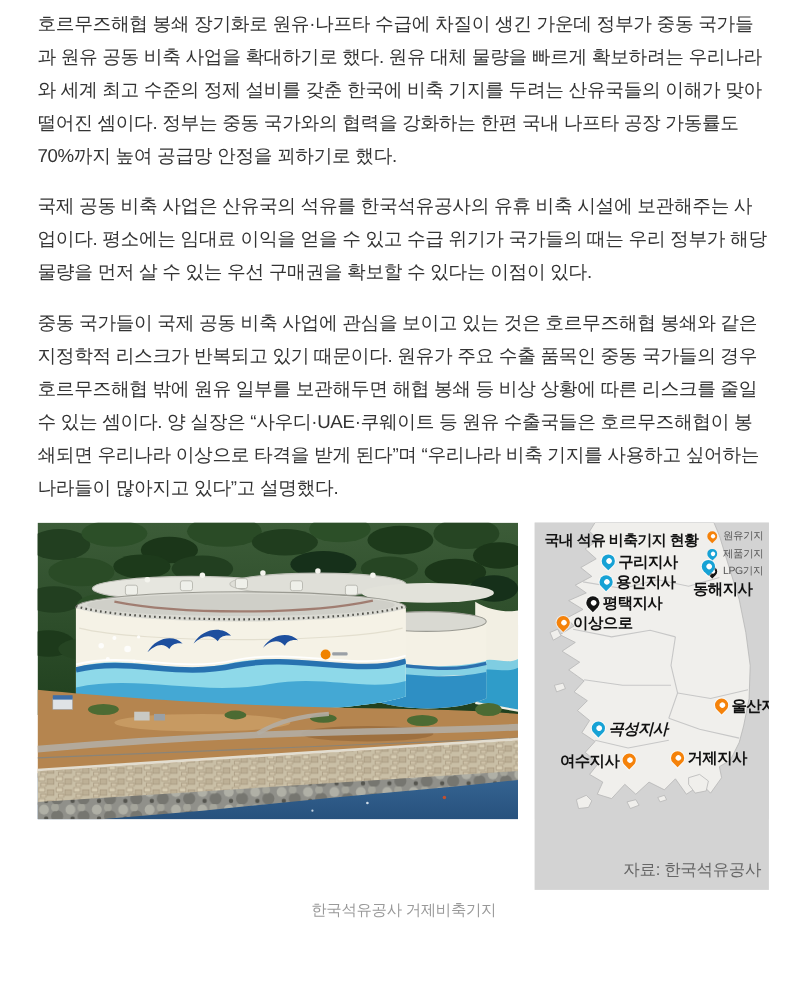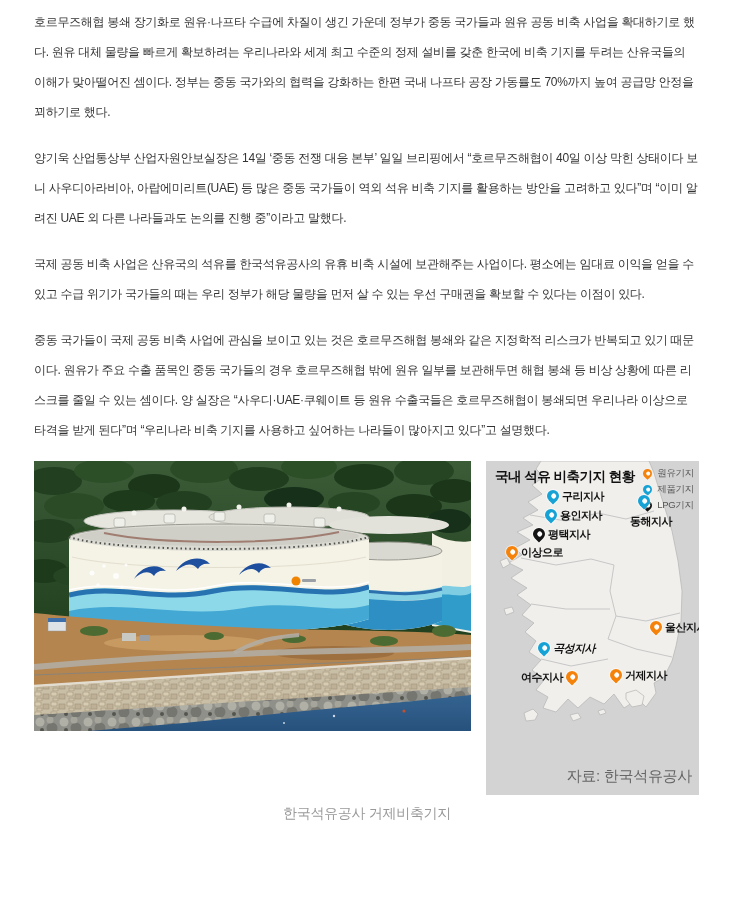--- a/index.html
+++ b/index.html
@@ -1,43 +1,42 @@
 <!DOCTYPE html>
 <html lang="ko"><head>
 <meta charset="utf-8">
 <style>
   html,body{margin:0;padding:0;background:#fff;}
   body{width:733px;font-family:"Liberation Sans","DejaVu Sans",sans-serif;color:#333;}
   .page{width:733px;box-sizing:border-box;padding:7px 33px 0 34px;}
-  .article p{margin:0 0 16px 0;font-size:12px;line-height:30px;letter-spacing:-0.3px;color:#333;}
+  .article p{margin:0 0 16px 0;font-size:17px;line-height:30px;letter-spacing:-0.3px;color:#333;}
   figure{margin:6px 0 0 0;padding:0;}
   .figure-row{display:flex;gap:15px;align-items:flex-start;}
   .photo{width:437px;height:270px;overflow:hidden;flex:0 0 auto;}
   .map{width:213px;height:334px;position:relative;flex:0 0 auto;background:#d3d3d3;overflow:hidden;}
   .map svg.map-bg{position:absolute;left:0;top:0;}
   .map-title{position:absolute;left:9px;top:7px;font-size:13.5px;font-weight:bold;color:#111;letter-spacing:-0.5px;}
   .map-legend{position:absolute;right:5px;top:5px;display:flex;flex-direction:column;gap:1px;}
   .legend-row{display:flex;align-items:center;height:15px;}
   .legend-label{font-size:9.5px;color:#555;letter-spacing:-0.3px;}
   .pin{position:absolute;width:12px;height:12px;border-radius:50% 50% 50% 0;transform:rotate(-45deg);box-shadow:0 0 0 1px rgba(255,255,255,.55);}
   .pin::after{content:"";position:absolute;left:3.5px;top:3.5px;width:5px;height:5px;border-radius:50%;background:#fff;}
   .pin--mini{position:relative;display:inline-block;width:9px;height:9px;margin:0 5px 0 2px;box-shadow:none;flex:0 0 auto;}
   .pin--mini::after{left:2.5px;top:2.5px;width:4px;height:4px;}
   .pin-layer{position:absolute;left:0;top:0;width:100%;height:100%;}
-  .pin-label{position:absolute;font-size:11px;font-weight:bold;color:#111;letter-spacing:-0.5px;white-space:nowrap;line-height:14px;}
+  .pin-label{position:absolute;font-size:14px;font-weight:bold;color:#111;letter-spacing:-0.5px;white-space:nowrap;line-height:14px;}
   .map-source{position:absolute;right:7px;bottom:9px;font-size:15px;color:#666;letter-spacing:-0.3px;}
   figcaption{margin-top:10px;text-align:center;font-size:14px;color:#999;letter-spacing:-0.3px;}
 </style>
 </head>
 <body>
 
 <div class="page">
   <article class="article">
     <p>호르무즈해협 봉쇄 장기화로 원유·나프타 수급에 차질이 생긴 가운데 정부가 중동 국가들과 원유 공동 비축 사업을 확대하기로 했다. 원유 대체 물량을 빠르게 확보하려는 우리나라와 세계 최고 수준의 정제 설비를 갖춘 한국에 비축 기지를 두려는 산유국들의 이해가 맞아떨어진 셈이다. 정부는 중동 국가와의 협력을 강화하는 한편 국내 나프타 공장 가동률도 70%까지 높여 공급망 안정을 꾀하기로 했다.</p>
-    <p>양기욱 산업통상부 산업자원안보실장은 14일 ‘중동 전쟁 대응 본부’ 일일 브리핑에서 “호르무즈해협이 40일 이상 막힌 상태이다 보니 사우디아라비아, 아랍에미리트(UAE) 등 많은 중동 국가들이 역외 석유 비축 기지를 활용하는 방안을 고려하고 있다”며 “이미 알려진 UAE 외 다른 나라들과도 논의를 진행 중”이라고 말했다.</p>
     <p>국제 공동 비축 사업은 산유국의 석유를 한국석유공사의 유휴 비축 시설에 보관해주는 사업이다. 평소에는 임대료 이익을 얻을 수 있고 수급 위기가 국가들의 때는 우리 정부가 해당 물량을 먼저 살 수 있는 우선 구매권을 확보할 수 있다는 이점이 있다.</p>
     <p>중동 국가들이 국제 공동 비축 사업에 관심을 보이고 있는 것은 호르무즈해협 봉쇄와 같은 지정학적 리스크가 반복되고 있기 때문이다. 원유가 주요 수출 품목인 중동 국가들의 경우 호르무즈해협 밖에 원유 일부를 보관해두면 해협 봉쇄 등 비상 상황에 따른 리스크를 줄일 수 있는 셈이다. 양 실장은 “사우디·UAE·쿠웨이트 등 원유 수출국들은 호르무즈해협이 봉쇄되면 우리나라 이상으로 타격을 받게 된다”며 “우리나라 비축 기지를 사용하고 싶어하는 나라들이 많아지고 있다”고 설명했다.</p>
 
     <figure>
       <div class="figure-row">
 
         <div class="photo">
           <svg width="437" height="270" viewBox="0 0 437 270" xmlns="http://www.w3.org/2000/svg">
             <defs>
               <linearGradient id="forestGrad" x1="0" y1="0" x2="0" y2="1">

